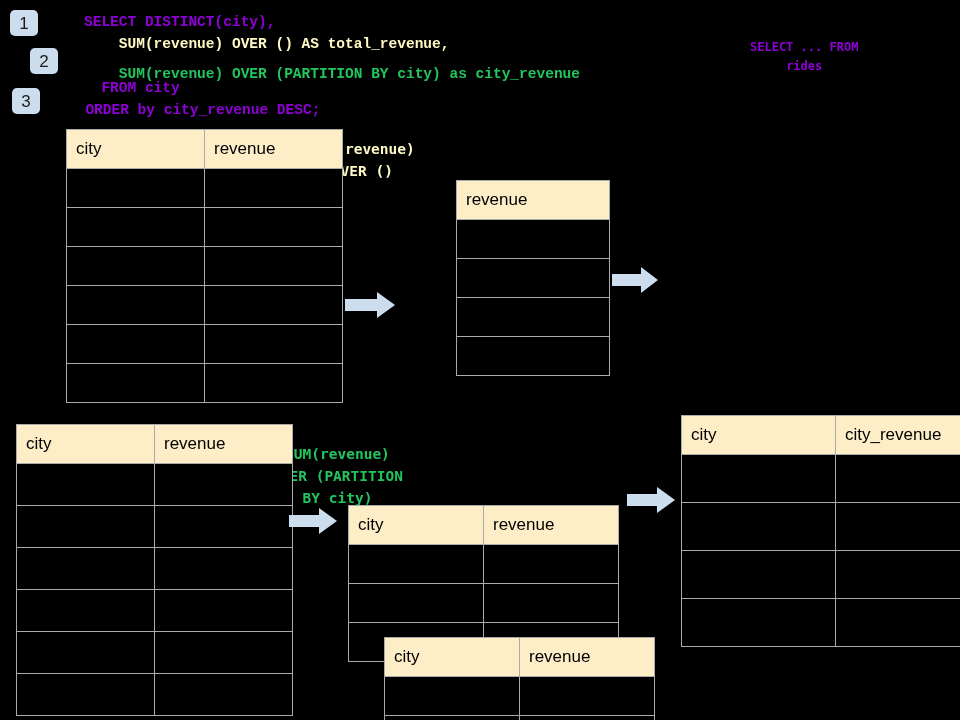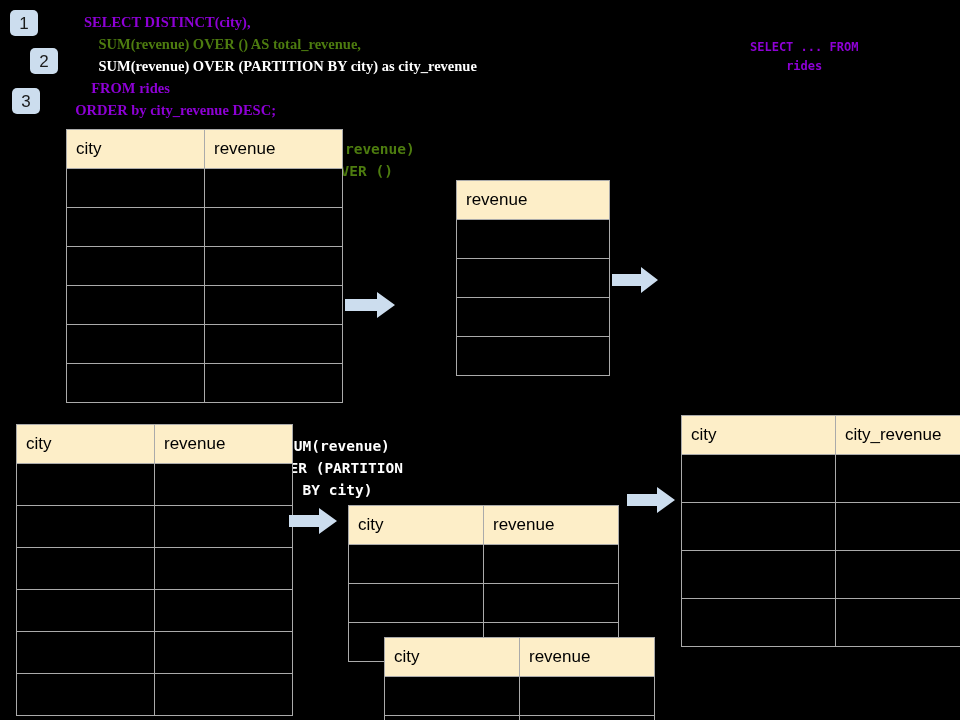--- a/index.html
+++ b/index.html
@@ -32,30 +32,30 @@
     display: flex;
     align-items: center;
     justify-content: center;
     width: 28px;
     height: 26px;
   }
 
   
   .sql-block {
     position: absolute;
-    font-family: Liberation Serif, serif;
+    font-family: Liberation Mono, monospace;
     font-size: 14.5px;
     font-weight: bold;
     line-height: 21.5px;
     white-space: pre;
     letter-spacing: 0px;
   }
   .c-purple { color: #8e00d6; }
-  .c-red    { color: #4d7c0f; }
-  .c-green  { color: #ffffff; }
+  .c-red    { color: #fef9c3; }
+  .c-green  { color: #22c55e; margin-top: 8px; }
 
   .note {
     position: absolute;
     font-family: "DejaVu Sans Mono", monospace;
     font-size: 14.5px;
     font-weight: bold;
     line-height: 22px;
     white-space: pre;
     text-align: center;
   }
@@ -99,21 +99,21 @@
 
 <div id="canvas">
 
   <div class="step-badge" style="left:10px; top:10px;">1</div>
   <div class="step-badge" style="left:30px; top:48px;">2</div>
   <div class="step-badge" style="left:12px; top:88px;">3</div>
 
   <div class="sql-block c-purple" style="left:84px; top:12px;">SELECT DISTINCT(city),</div>
   <div class="sql-block c-red" style="left:84px; top:34px;">    SUM(revenue) OVER () AS total_revenue,</div>
   <div class="sql-block c-green" style="left:84px; top:56px;">    SUM(revenue) OVER (PARTITION BY city) as city_revenue</div>
-  <div class="sql-block c-purple" style="left:84px; top:78px;">  FROM rides</div>
+  <div class="sql-block c-purple" style="left:84px; top:78px;">  FROM city</div>
   <div class="sql-block c-purple" style="left:68px; top:100px;">  ORDER by city_revenue DESC;</div>
 
   <div class="note small c-purple" style="left:750px; top:38px;">SELECT ... FROM
 rides</div>
 
   <div class="note c-red" style="left:310px; top:138px;">SUM(revenue)
 OVER ()</div>
 
   <div class="note c-green" style="left:272px; top:435px;">SUM(revenue)
 OVER (PARTITION

